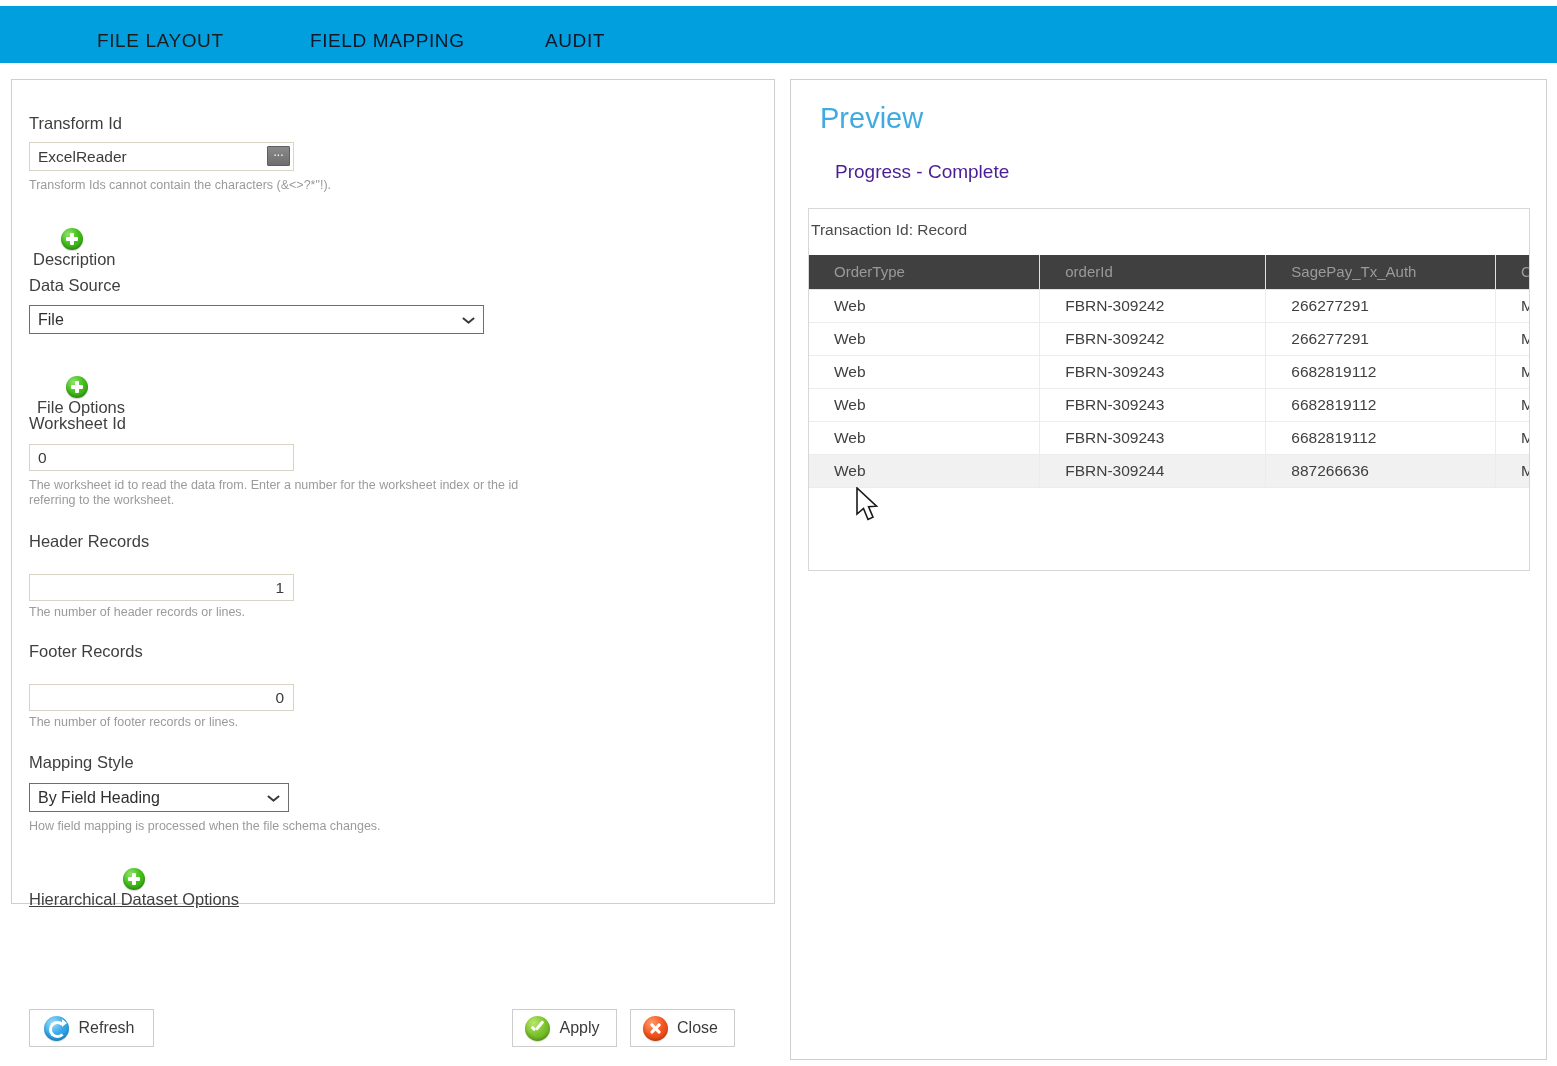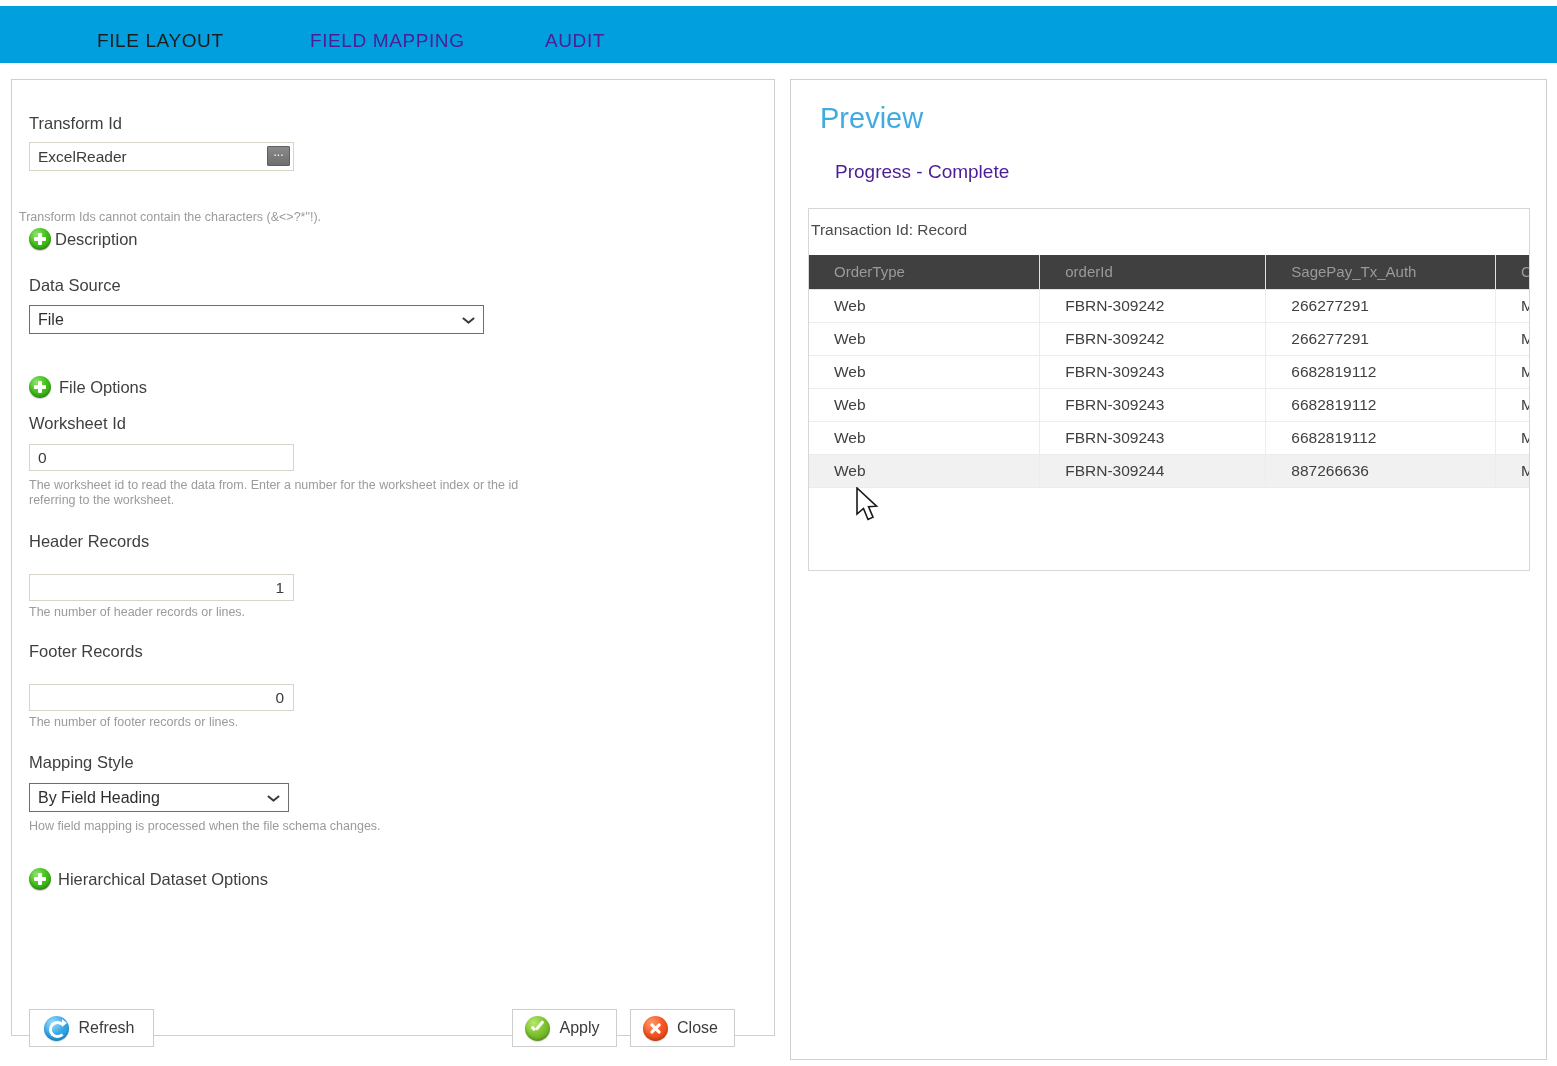--- a/index.html
+++ b/index.html
@@ -24,21 +24,21 @@
     top: 6px;
     width: 1557px;
     height: 57px;
     background: #029FDE;
     display: flex;
     align-items: center;
   }
   .nav-tab {
     font-size: 19px;
     letter-spacing: 0.6px;
-    color: #4c1d95;
+    color: #0f172a;
     padding: 0;
     cursor: pointer;
     white-space: nowrap;
     font-weight: 400;
   }
   .nav-tab.active {
     color: #1d1d1d;
   }
   #tab-file-layout  { position: absolute; left: 97px;  top: 24px; }
   #tab-field-mapping{ position: absolute; left: 310px; top: 24px; }
@@ -48,21 +48,21 @@
   .panel {
     position: absolute;
     background: #ffffff;
     border: 1px solid #cfcfcf;
     box-sizing: border-box;
   }
   #left-panel {
     left: 11px;
     top: 79px;
     width: 764px;
-    height: 957px;
+    height: 825px;
   }
   #right-panel {
     left: 790px;
     top: 79px;
     width: 757px;
     height: 981px;
   }
 
   
   .form-label {
@@ -156,20 +156,21 @@
     background: #ffffff;
     border-radius: 1px;
   }
   .plus-icon:before { left: 50%; top: 5px;  margin-left: -2.2px; width: 4.4px; height: 12px; }
   .plus-icon:after  { top: 50%;  left: 5px; margin-top: -2.2px;  height: 4.4px; width: 12px; }
 
   .disclosure {
     display: flex;
     align-items: center;
     position: absolute;
+    flex-direction: column;
   }
   .disclosure .d-label {
     font-size: 16.5px;
     color: #3f3f3f;
     margin-left: 4px;
   }
 
   
   .btn {
     box-sizing: border-box;
@@ -346,21 +347,21 @@
   <div id="tab-audit" class="nav-tab">AUDIT</div>
 </div>
 
 <div id="left-panel" class="panel">
 
   <div class="form-label" style="position:absolute;left:17px;top:34px;">Transform Id</div>
   <div style="position:absolute;left:17px;top:62px;width:265px;height:29px;">
     <input class="txt-input" style="width: 265px; height: 29px;" value="ExcelReader">
     <div id="browse-btn">...</div>
   </div>
-  <div class="hint" style="position:absolute;left:7px;top:98px;width:500px;margin-top:32px;">Transform Ids cannot contain the characters (&amp;&lt;&gt;?*"!).</div>
+  <div class="hint" style="position:absolute;left:17px;top:98px;width:500px;">Transform Ids cannot contain the characters (&amp;&lt;&gt;?*"!).</div>
 
   <div class="disclosure" style="left:17px;top:148px;">
     <span class="plus-icon"></span>
     <span class="d-label">Description</span>
   </div>
 
   <div class="form-label" style="position:absolute;left:17px;top:196px;">Data Source</div>
   <div class="sel-input" style="position:absolute;left:17px;top:225px;width:455px;">
     <span>File</span>
     <span class="chev"></span>
@@ -385,21 +386,21 @@
 
   <div class="form-label" style="position:absolute;left:17px;top:673px;">Mapping Style</div>
   <div class="sel-input" style="position:absolute;left:17px;top:703px;width:260px;">
     <span>By Field Heading</span>
     <span class="chev"></span>
   </div>
   <div class="hint" style="position:absolute;left:17px;top:739px;">How field mapping is processed when the file schema changes.</div>
 
   <div class="disclosure" style="left:17px;top:788px;">
     <span class="plus-icon"></span>
-    <span class="d-label" style="margin-left:7px;">Hierarchical Dataset Options</span>
+    <span class="d-label" style="margin-left:0;text-decoration:underline;">Hierarchical Dataset Options</span>
   </div>
 
   <div class="btn" style="left:17px;top:929px;width:125px;">
     <span class="icon-circle icon-refresh"></span>
     <span class="btn-label">Refresh</span>
   </div>
   <div class="btn" style="left:500px;top:929px;width:105px;">
     <span class="icon-circle icon-apply"></span>
     <span class="btn-label">Apply</span>
   </div>

